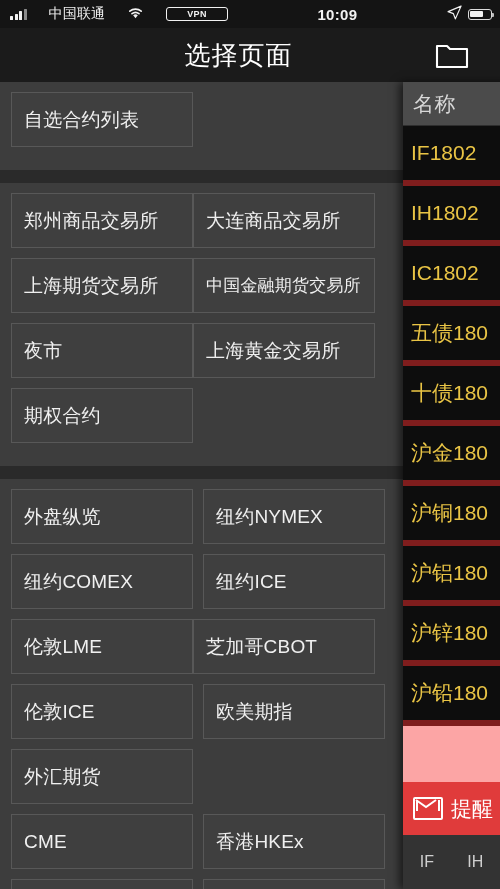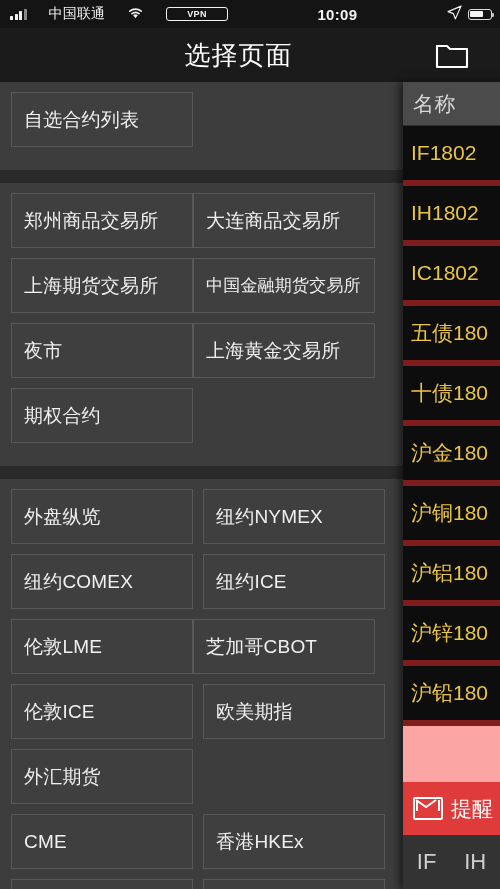--- a/index.html
+++ b/index.html
@@ -105,21 +105,21 @@
   .mail{width:26px;height:19px;border:2px solid #fff;border-radius:2px;position:relative;flex:0 0 auto;}
   .mail::before{
     content:"";position:absolute;left:1px;top:1px;width:20px;height:11px;
     border-left:2px solid #fff;border-right:2px solid #fff;
     transform:rotate(0deg);
   }
   .mail svg{position:absolute;left:0;top:0;}
   .bottom-bar{
     position:absolute;left:0;top:753px;width:97px;height:54px;
     background:#333333;display:flex;align-items:center;justify-content:space-around;
-    color:#cfcfcf;font-size:22px;
+    color:#cfcfcf;font-size:16px;
   }
   .tab{padding:0 2px;}
 </style>
 </head>
 <body>
 
 <div class="screen">
 
   <div class="statusbar">
     <div class="sb-left">

